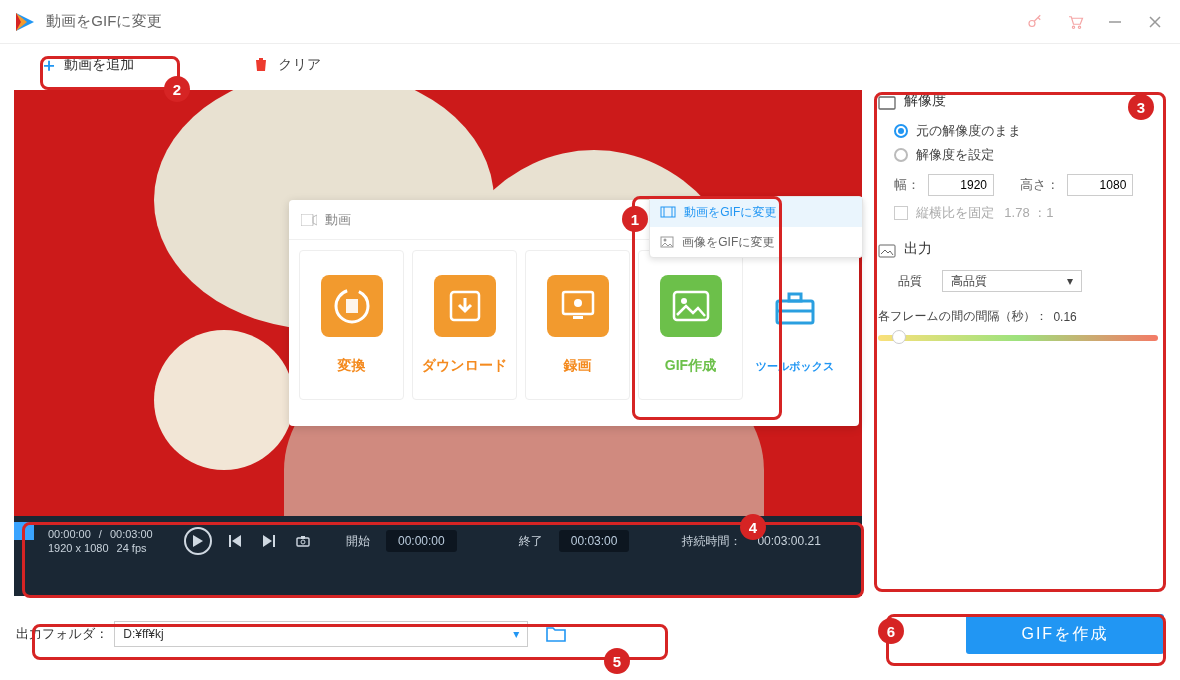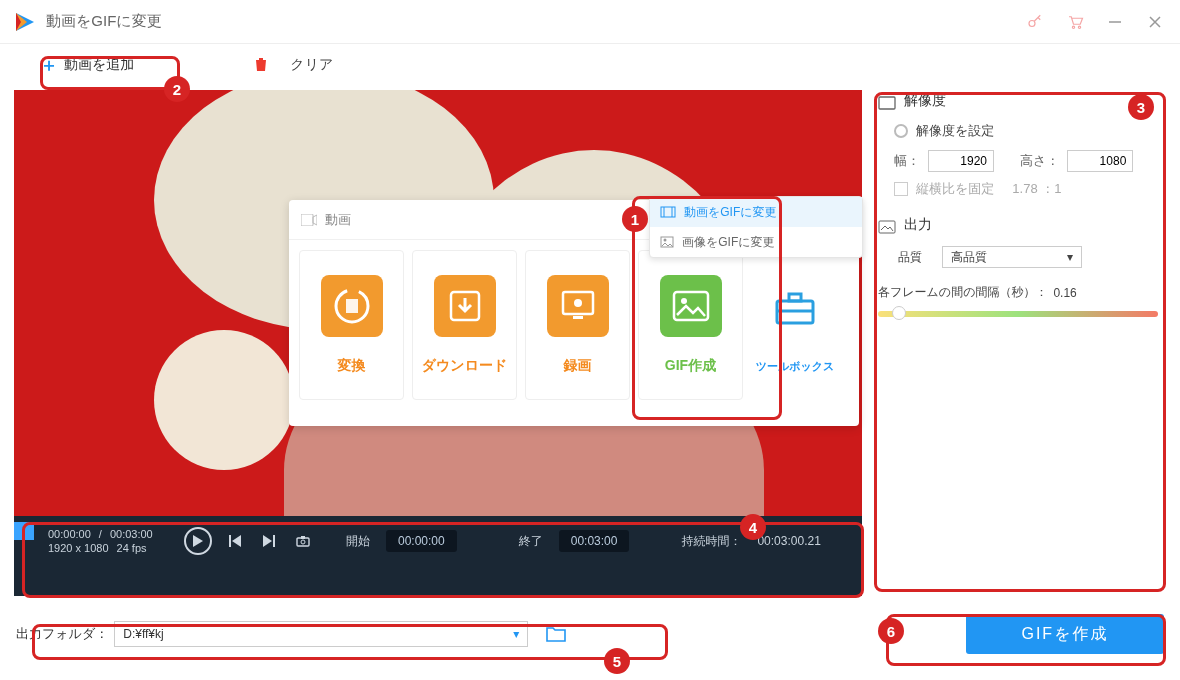--- a/index.html
+++ b/index.html
@@ -9,21 +9,21 @@
 .titlebar { height: 44px; display: flex; align-items: center; padding: 0 12px; border-bottom: 1px solid #eee; }
 .app-logo { width: 24px; height: 24px; margin-right: 10px; }
 .titlebar .title { font-size: 15px; color: #666; flex: 1; }
 .titlebar .win-ctrl { width: 26px; height: 26px; margin-left: 14px; display: flex; align-items: center; justify-content: center; color: #aaa; cursor: pointer; }
 .ico-stroke { stroke: currentColor; fill: none; stroke-width: 1.6; }
 
 
 .toolbar { height: 42px; display: flex; align-items: center; padding: 0 30px; gap: 110px; }
 .btn-addvideo { display: flex; align-items: center; gap: 6px; font-size: 14px; color: #333; padding: 4px 10px; background: #fff; border: none; cursor: pointer; }
 .plus-icon { color: #2196F3; font-size: 18px; font-weight: bold; }
-.btn-clear { display: flex; align-items: center; gap: 22px; font-size: 14px; color: #444; background: none; border: none; cursor: pointer; }
+.btn-clear { display: flex; align-items: center; gap: 10px; font-size: 14px; color: #444; background: none; border: none; cursor: pointer; }
 .trash-icon { color: #ed3a2e; }
 
 
 .main { display: flex; height: 516px; }
 .left { width: 870px; padding: 4px 8px 0 14px; display: flex; flex-direction: column; }
 .right { width: 300px; padding: 6px 12px 0 8px; }
 
 
 .preview { position: relative; height: 426px; background: #000; }
 .preview-art { position: absolute; inset: 0; background: #cc1a1a; overflow: hidden; }
@@ -295,34 +295,38 @@
 
   <div class="right">
     <div class="panel-section">
       <div class="panel-title">
         <svg width="18" height="14" viewBox="0 0 18 14">
             <rect x="1" y="1" width="16" height="12" fill="none" stroke="#666" stroke-width="1.3" rx="1"></rect>
           </svg>
         <span>解像度</span>
       </div>
       <div class="radio-row">
+        <span class="radio-dot checked"></span>
+        <span>元の解像度のまま</span>
+      </div>
+      <div class="radio-row">
         <span class="radio-dot"></span>
         <span>解像度を設定</span>
       </div>
       <div class="dim-row">
         <span>幅：</span>
         <input class="num-input" value="1920" style="">
         <span style="width:10px"></span>
         <span>高さ：</span>
         <input class="num-input" value="1080" style="">
       </div>
       <div class="chk-row">
         <span class="chk-box"></span>
         <span>縦横比を固定</span>
-        <span style="margin-left:10px">1.78 ：1</span>
+        <span style="margin-left:2px">1.78 ：1</span>
       </div>
     </div>
 
 
     <div class="panel-section">
       <div class="panel-title">
         <svg width="18" height="14" viewBox="0 0 18 14">
             <rect x="1" y="1" width="16" height="12" fill="none" stroke="#666" rx="1"></rect>
             <path d="M3 10l4-4 3 3 2-2 3 4" stroke="#666" fill="none"></path>
           </svg>

